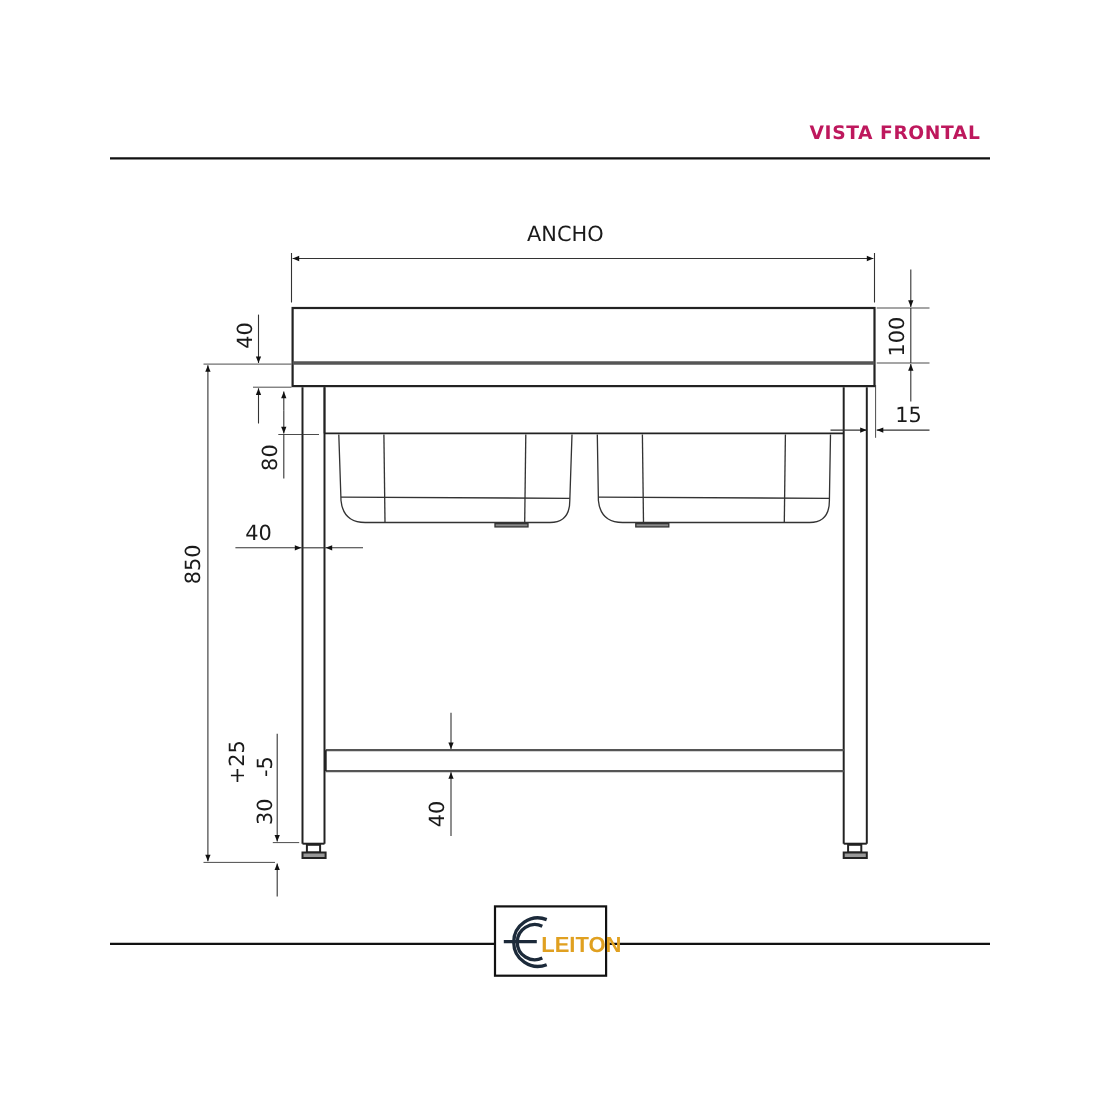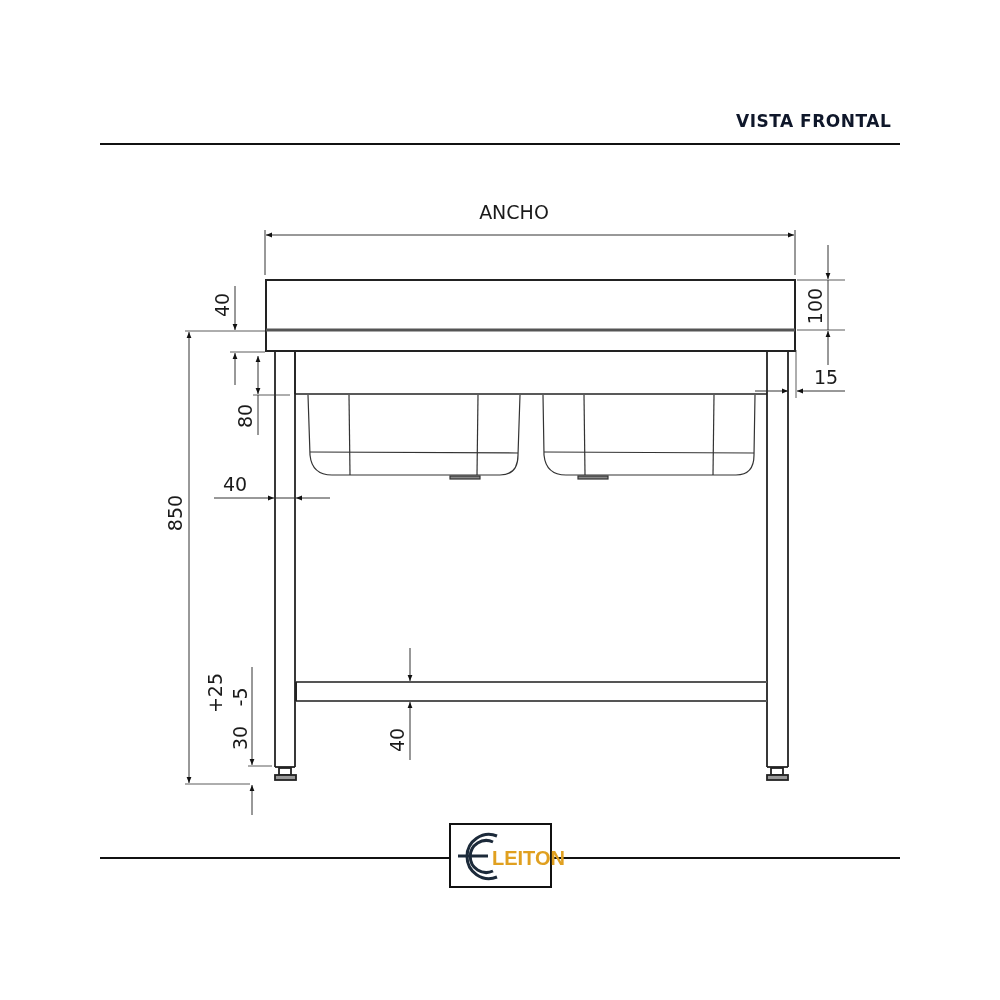--- a/index.html
+++ b/index.html
@@ -1,17 +1,17 @@
 <!DOCTYPE html>
 <html><head>
 <meta charset="utf-8">
 <style>
   html, body { margin:0; padding:0; background:#ffffff; }
   body { width:1000px; height:1000px; position:relative; overflow:hidden; font-family:"DejaVu Sans", sans-serif; }
-  #title { position:absolute; left:736px; top:111px; font-family:"DejaVu Sans", sans-serif; font-weight:bold; font-size:17px; color:#0f172a; letter-spacing:0.5px; }
+  #title { position:absolute; left:736px; top:111px; font-family:"DejaVu Sans", sans-serif; font-weight:bold; font-size:17px; color:#be185d; letter-spacing:0.5px; }
   svg { position:absolute; left:0; top:0; }
   .dim { font-family:"DejaVu Sans", sans-serif; font-size:19px; fill:#1a1a1a; }
   .logo-text { font-family:"Liberation Sans", sans-serif; font-weight:bold; font-size:20px; fill:#e0a020; }
 </style>
 </head>
 <body>
 
 <div id="title">VISTA FRONTAL</div>
 
 <svg width="1000" height="1000" viewBox="0 0 1000 1000">

